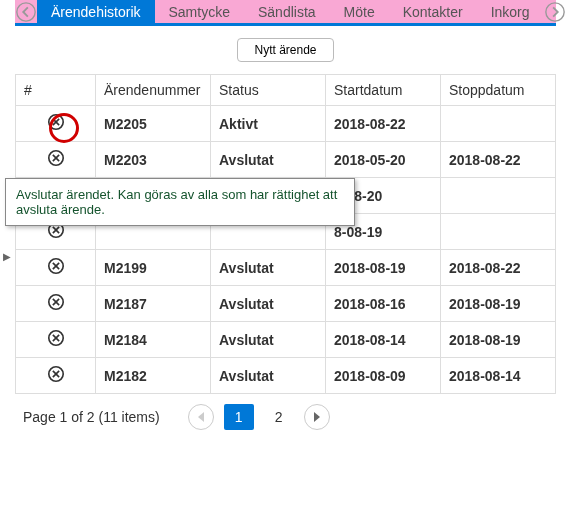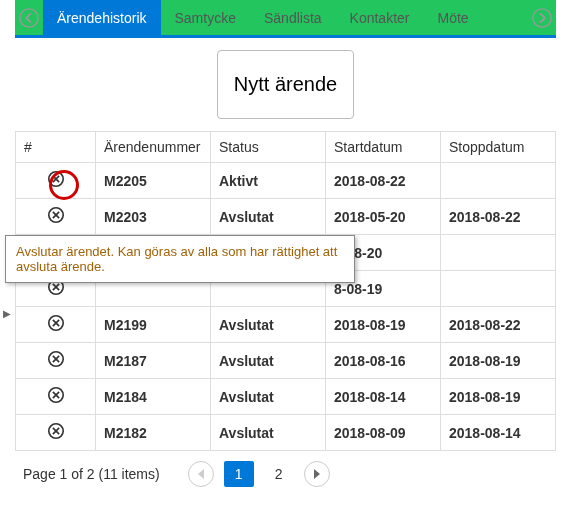--- a/index.html
+++ b/index.html
@@ -1,39 +1,39 @@
 <!DOCTYPE html>
 <html><head>
 <meta charset="utf-8">
 <style>
   * { box-sizing: border-box; }
   body { margin: 0; font-family: "Segoe UI", Arial, sans-serif; font-size: 14px; color: #333; background: #fff; width: 571px; }
   .root { padding: 0 15px; }
-  .tabbar { display: flex; align-items: stretch; border-bottom: 3px solid #0078d7; background: #22c55e; height: 38px; }
+  .tabbar { display: flex; align-items: stretch; border-bottom: 3px solid #0078d7; background: #f9a8d4; height: 26px; }
   .navarrow { width: 28px; display:flex; align-items:center; justify-content:center; cursor:pointer; color:#666; }
   .navarrow svg { width:22px; height:22px; }
   .tabs { flex:1; display:flex; align-items:stretch; }
   .tab { padding: 0 14px; display:flex; align-items:center; color:#555; cursor:pointer; white-space:nowrap; }
   .tab.active { background:#0078d7; color:#fff; }
   .newbtn-row { display:flex; justify-content:center; padding: 12px 0; }
-  .newbtn { border:1px solid #bbb; border-radius:4px; padding:22px 16px; background:#fff; cursor:pointer; font-family:inherit; font-size:20px; }
+  .newbtn { border:1px solid #bbb; border-radius:4px; padding:4px 16px; background:#fff; cursor:pointer; font-family:inherit; font-size:12px; }
   .table-wrap { position:relative; }
   table { width:100%; border-collapse:collapse; table-layout:fixed; }
   th, td { border:1px solid #ddd; padding:7px 8px; text-align:left; background:#fff; overflow:hidden; white-space:nowrap;font-weight:bold; }
   th { font-weight:400; color:#333; }
   col.c-hash { width: 80px; }
   col.c-num { width: 115px; }
   col.c-status { width: 115px; }
   col.c-start { width: 115px; }
   col.c-stop { width: 115px; }
   .actcell { text-align:center; }
   .closeicon { display:inline-block; width:18px; height:18px; }
   .closeicon svg { width:18px; height:18px; display:block; }
   .highlight-circle { position:absolute; border:3px solid #d00000; border-radius:50%; width:30px; height:30px; pointer-events:none; }
-  .tooltip { position:absolute; background:#fff; border:1px solid #888; box-shadow:2px 2px 4px rgba(0,0,0,0.25); padding:8px 10px; max-width:350px; font-size:13px; color:#a16207; z-index:10; }
+  .tooltip { position:absolute; background:#fff; border:1px solid #888; box-shadow:2px 2px 4px rgba(0,0,0,0.25); padding:8px 10px; max-width:350px; font-size:13px; color:#14532d; z-index:10; }
   .pager { display:flex; align-items:center; padding:10px 8px; gap:10px; font-size:14px; }
   .pager .summary { flex: 0 0 auto; margin-right: 18px; }
   .pager .pgbtn { width:26px; height:26px; display:flex; align-items:center; justify-content:center; border-radius:50%; border:1px solid #ccc; color:#999; cursor:pointer; }
   .pager .pgbtn.disabled { color:#ccc; cursor:default; }
   .pager .pgnum { min-width:30px; height:26px; display:flex; align-items:center; justify-content:center; border-radius:2px; cursor:pointer; }
   .pager .pgnum.active { background:#0078d7; color:#fff; }
   .expand-handle { position:absolute; left:-12px; top:calc(50% - 6px); font-size:10px; color:#666; cursor:pointer; }
 </style>
 </head>
 <body>
@@ -50,24 +50,27 @@
       <div class="tab active">
           <span>Ärendehistorik</span>
         </div>
       <div class="tab">
           <span>Samtycke</span>
         </div>
       <div class="tab">
           <span>Sändlista</span>
         </div>
       <div class="tab">
+          <span>Möte</span>
+        </div>
+      <div class="tab">
           <span>Kontakter</span>
         </div>
       <div class="tab">
-          <span>Möte</span>
+          <span>Inkorg</span>
         </div>
     </div>
     <div class="navarrow">
       <svg viewBox="0 0 24 24">
           <circle cx="12" cy="12" r="10" fill="none" stroke="#999" stroke-width="1.5"></circle>
           <path d="M10 7 L15 12 L10 17" fill="none" stroke="#999" stroke-width="2"></path>
         </svg>
     </div>
   </div>
 

